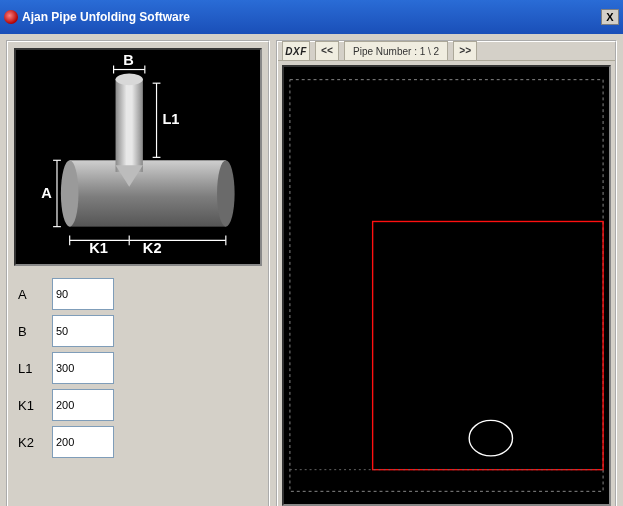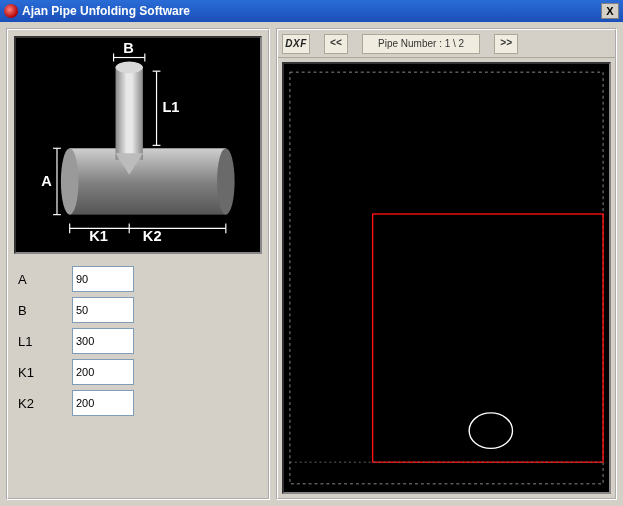--- a/index.html
+++ b/index.html
@@ -5,21 +5,21 @@
   * { box-sizing: border-box; margin: 0; padding: 0; }
   body {
     font-family: "Segoe UI", Tahoma, Arial, sans-serif;
     font-size: 11px;
     background: #d4d0c8;
     width: 623px;
     height: 506px;
     overflow: hidden;
   }
   .titlebar {
-    height: 22px;
+    height: 34px;
     background: linear-gradient(#2a6cd6, #1a4fb8);
     color: #fff;
     display: flex;
     align-items: center;
     justify-content: space-between;
     padding: 0 4px;
     font-size: 12px;
     font-weight: bold;
   }
   .titlebar .title-left { display: flex; align-items: center; gap: 4px; }
@@ -75,51 +75,50 @@
     margin-bottom: 5px;
     gap: 8px;
   }
   .form-row .lbl {
     width: 26px;
     color: #000;
     font-size: 13px;
   }
   .form-row input {
     width: 62px;
-    height: 26px;
+    height: 32px;
     border: 1px solid #7f9db9;
     padding: 1px 3px;
     font-size: 11px;
     font-family: inherit;
-    margin-left: 20px;
   }
   .calc-row {
     margin-top: auto;
     display: flex;
     justify-content: flex-end;
     padding-bottom: 4px;
   }
   .calc-btn {
     width: 108px;
     height: 22px;
     border: 1px solid #888;
     border-top-color: #fff;
     border-left-color: #fff;
     background: #d4d0c8;
     font-size: 11px;
     cursor: pointer;
   }
 
   
   .r-toolbar {
-    height: 28px;
+    height: 19px;
     display: flex;
     align-items: center;
     padding: 3px 4px;
-    gap: 14px;
+    gap: 5px;
     border-bottom: 1px solid #aca899;
   }
   .tbtn {
     height: 20px;
     border: 1px solid #aca899;
     background: #f0ede0;
     display: flex;
     align-items: center;
     justify-content: center;
     font-size: 10px;
@@ -128,21 +127,21 @@
     padding: 0 6px;
   }
   .tbtn.dxf {
     width: 28px;
     font-weight: bold;
     font-style: italic;
     color: #222;
     letter-spacing: 0.5px;
   }
   .tbtn.nav { width: 24px; font-family: "Courier New", monospace; font-weight: bold; }
-  .tbtn.pipe { padding: 0 15px; cursor: default; }
+  .tbtn.pipe { padding: 0 8px; cursor: default; }
 
   
   .viewport {
     flex: 1;
     margin: 4px;
     background: #000;
     border: 2px inset #888;
     position: relative;
     overflow: hidden;
   }

